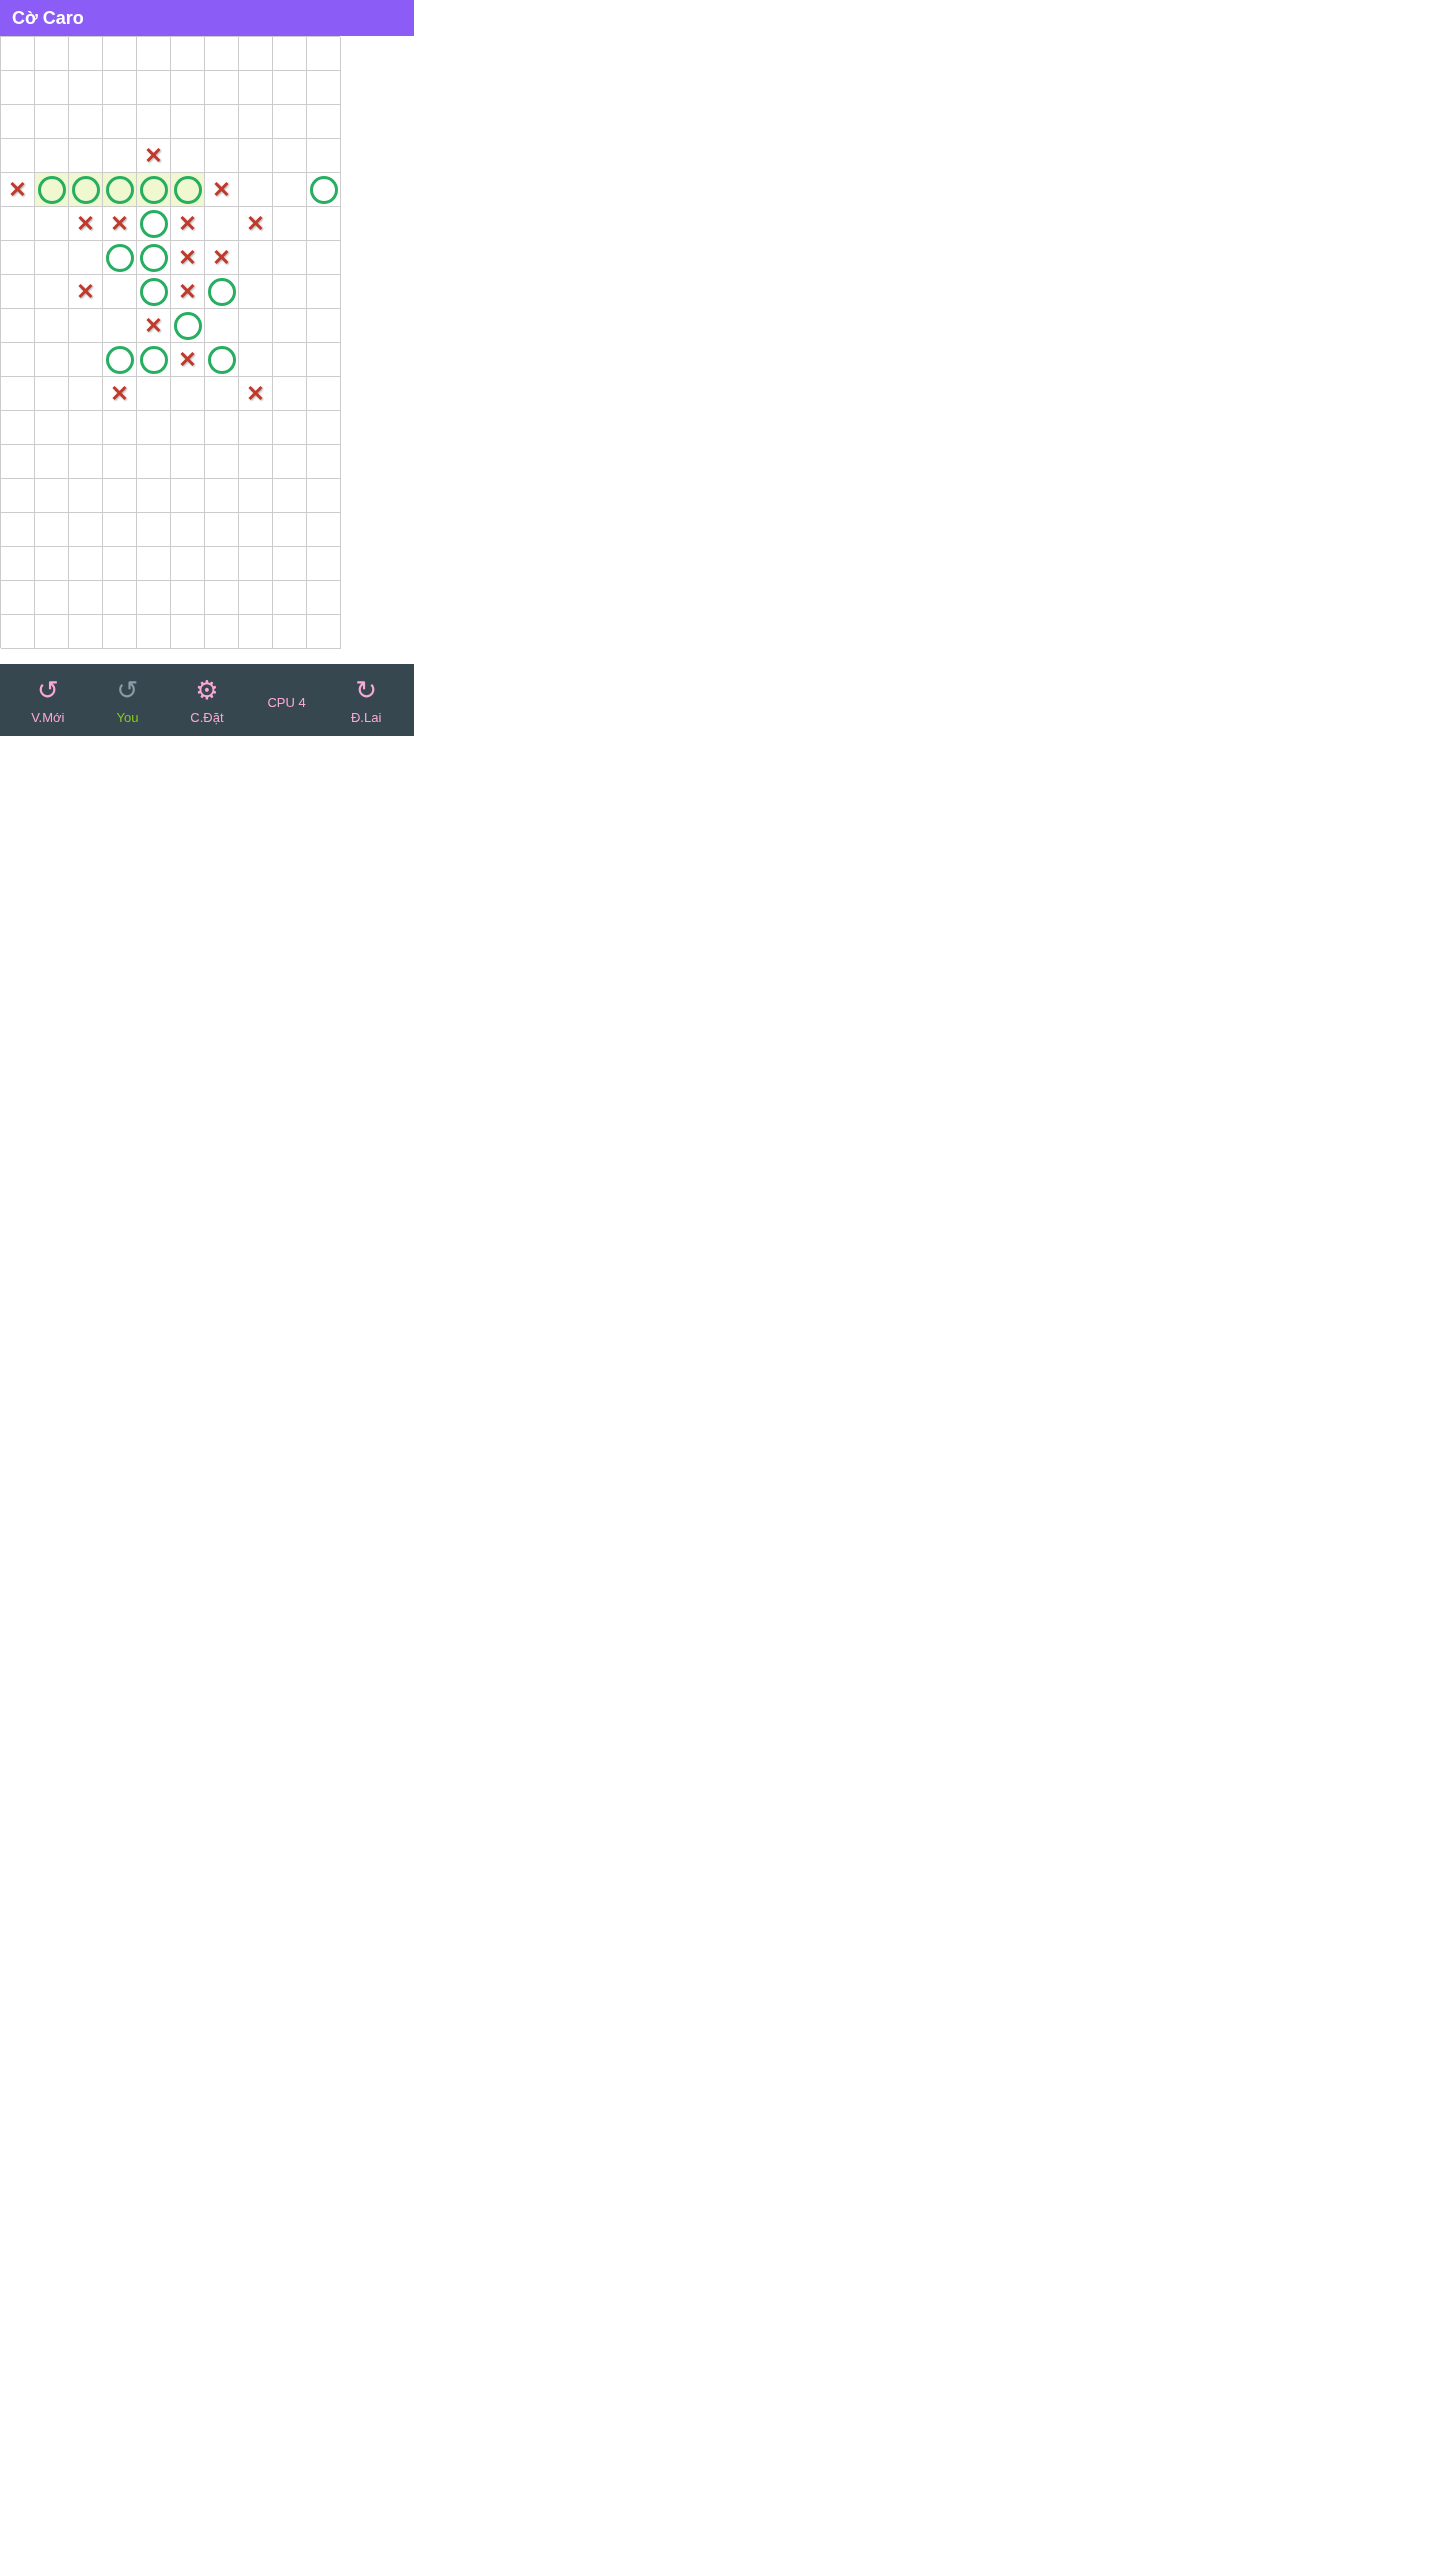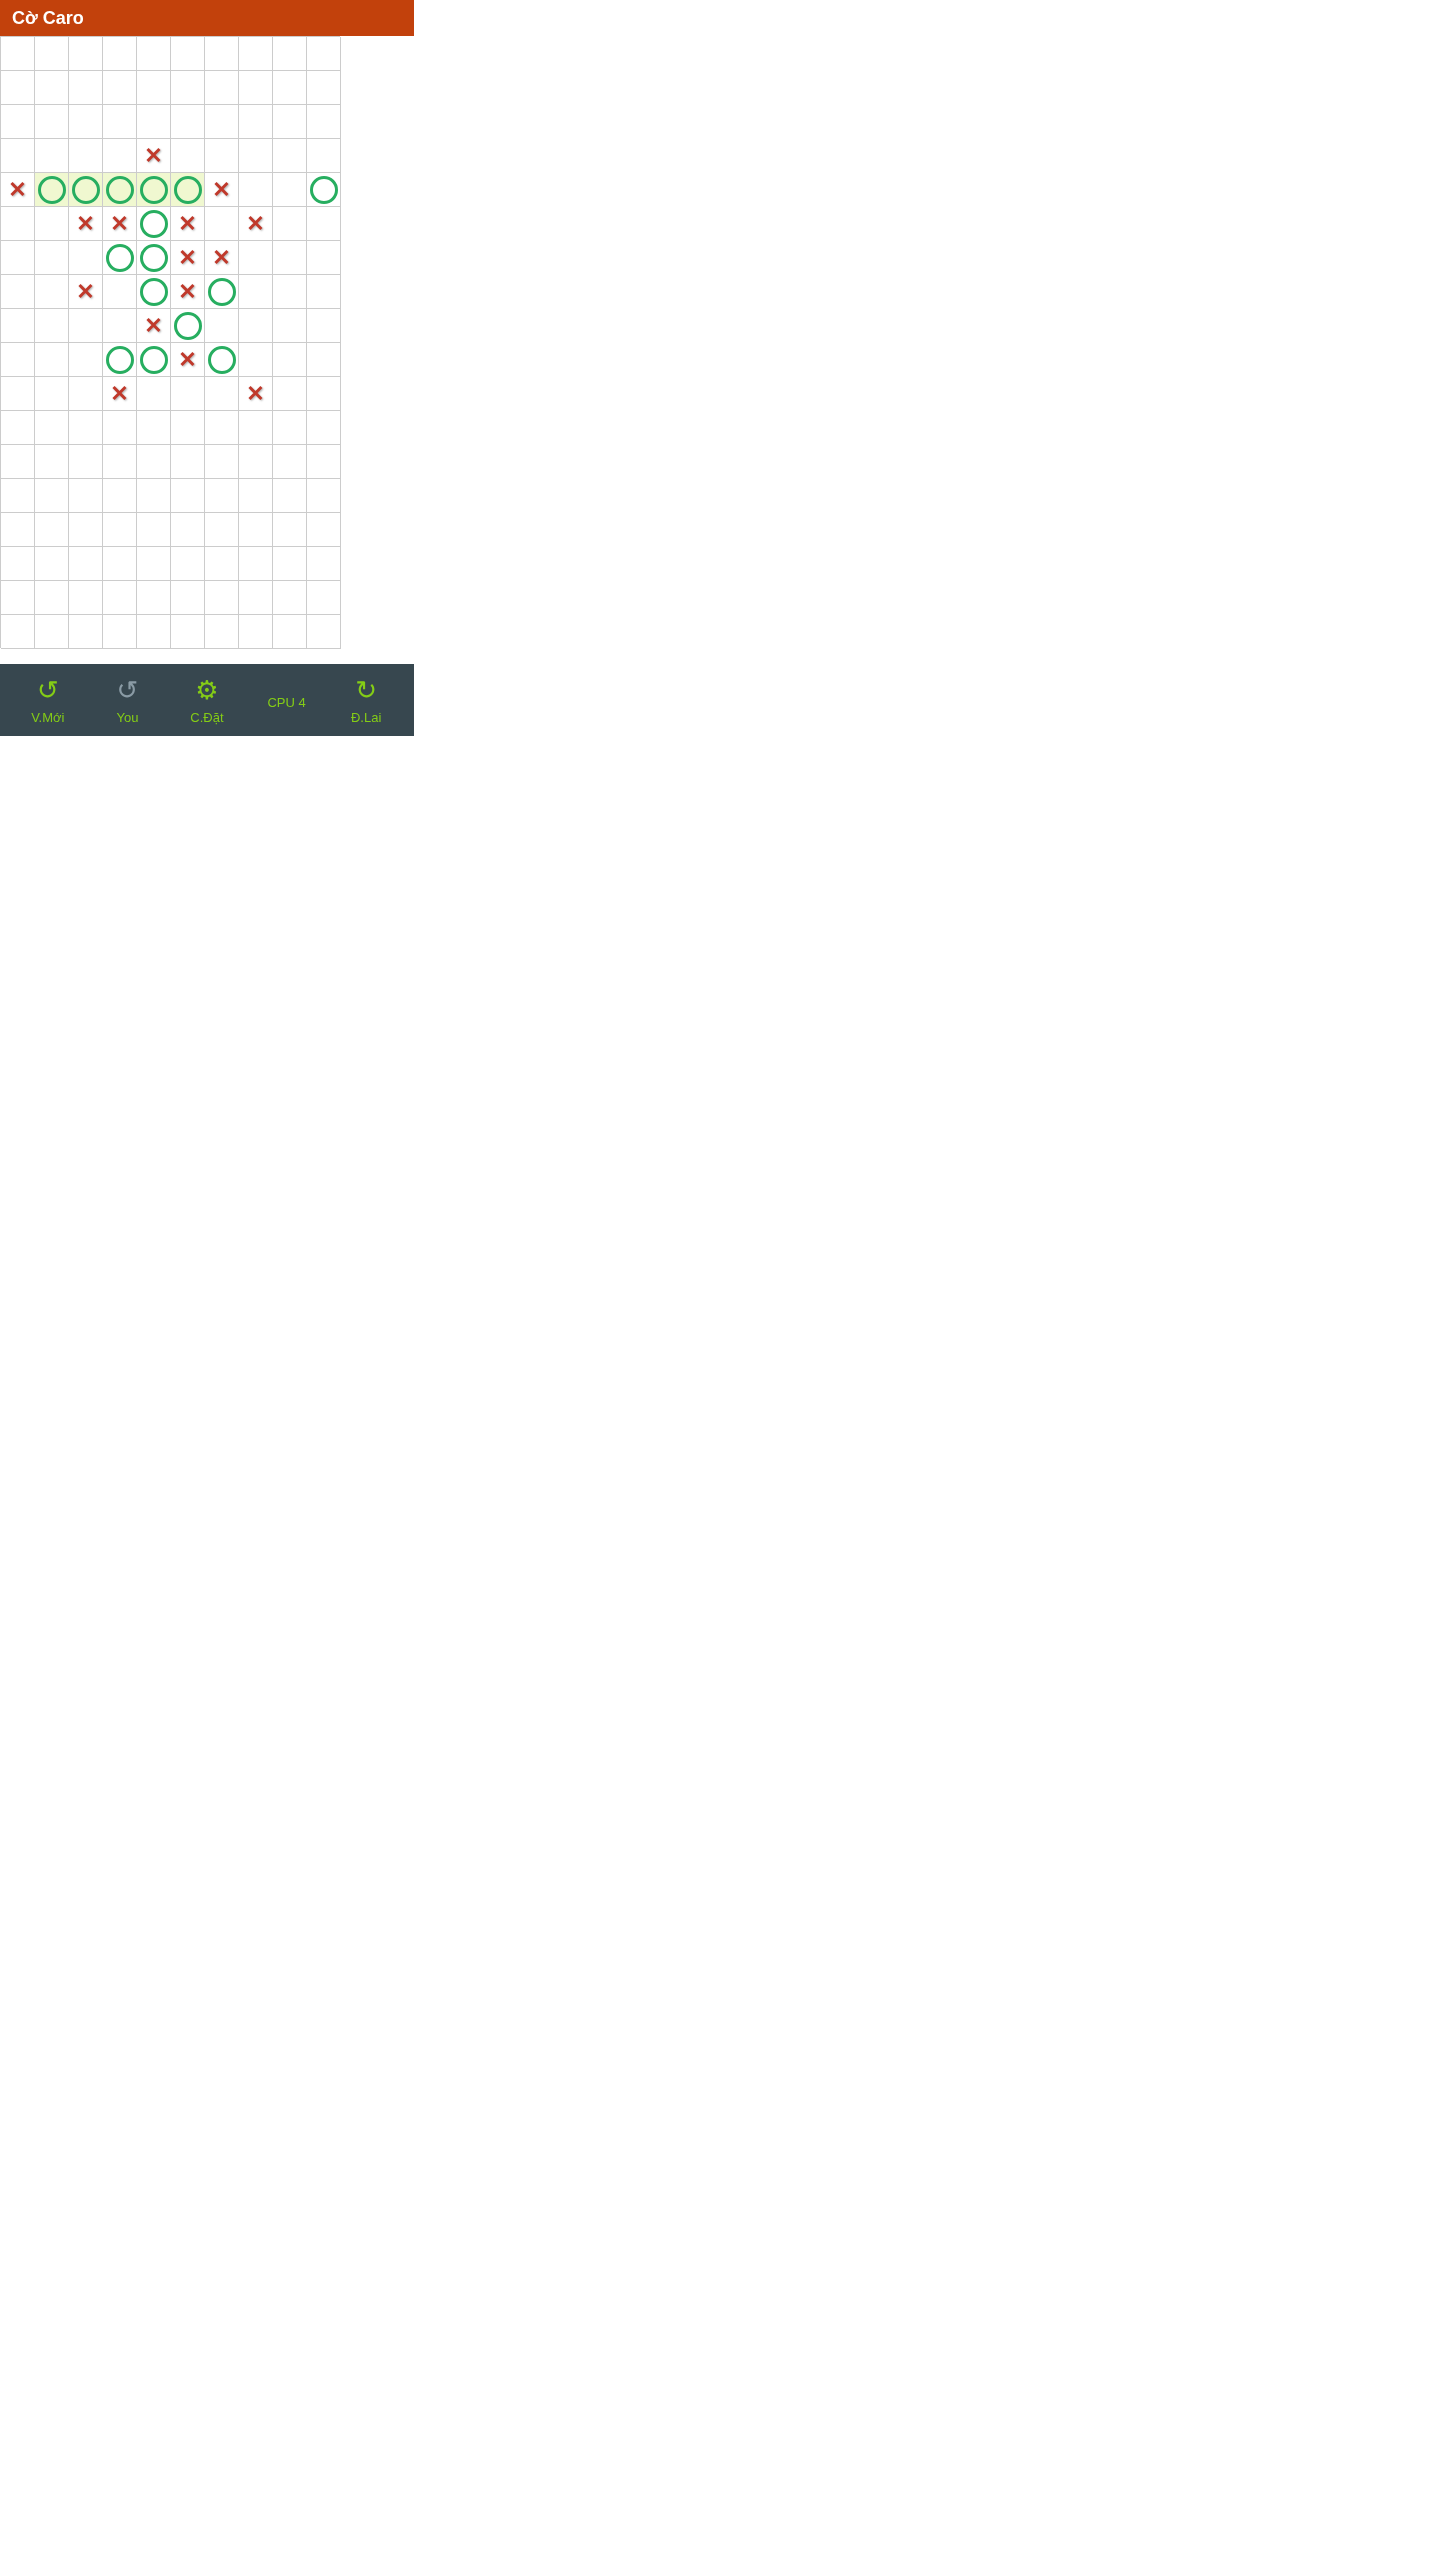--- a/index.html
+++ b/index.html
@@ -8,21 +8,21 @@
       min-height: 736px;
       font-family: Arial, sans-serif;
       background: #fff;
       display: flex;
       flex-direction: column;
       overflow: hidden;
     }
 
     
     #header {
-      background: #c2410c;
+      background: #8b5cf6;
       color: #fff;
       font-size: 18px;
       font-weight: bold;
       padding: 8px 12px;
       height: 36px;
       display: flex;
       align-items: center;
     }
 
     
@@ -88,21 +88,21 @@
       align-items: center;
       justify-content: space-around;
       padding: 0 8px;
     }
 
     .footer-btn {
       display: flex;
       flex-direction: column;
       align-items: center;
       justify-content: center;
-      color: #84cc16;
+      color: #f9a8d4;
       font-size: 13px;
       gap: 4px;
       min-width: 60px;
       cursor: pointer;
     }
 
     .footer-btn.dimmed {
       color: #84cc16;
     }
 

